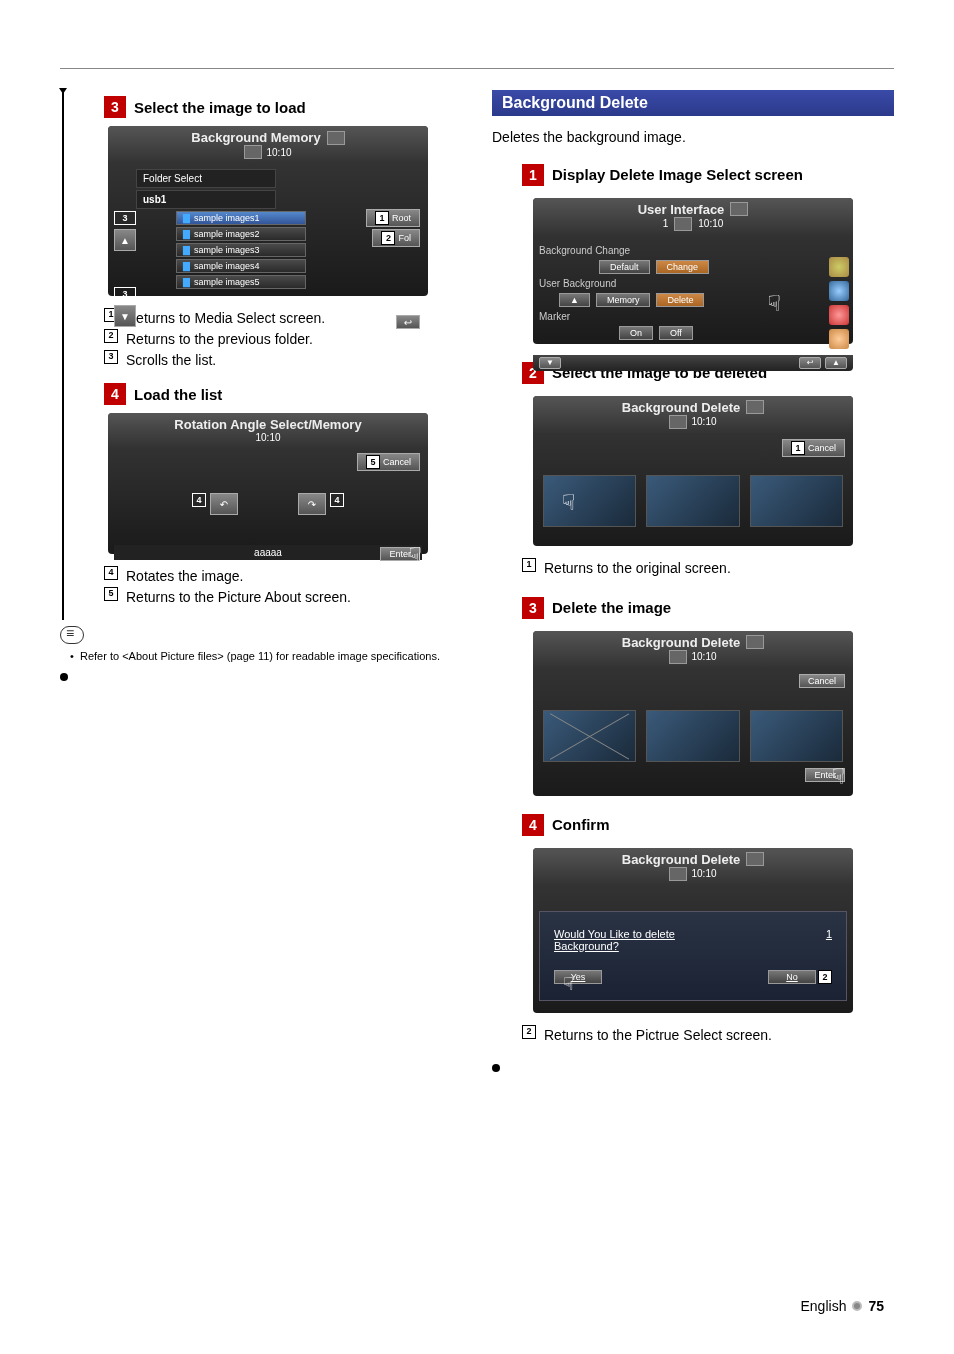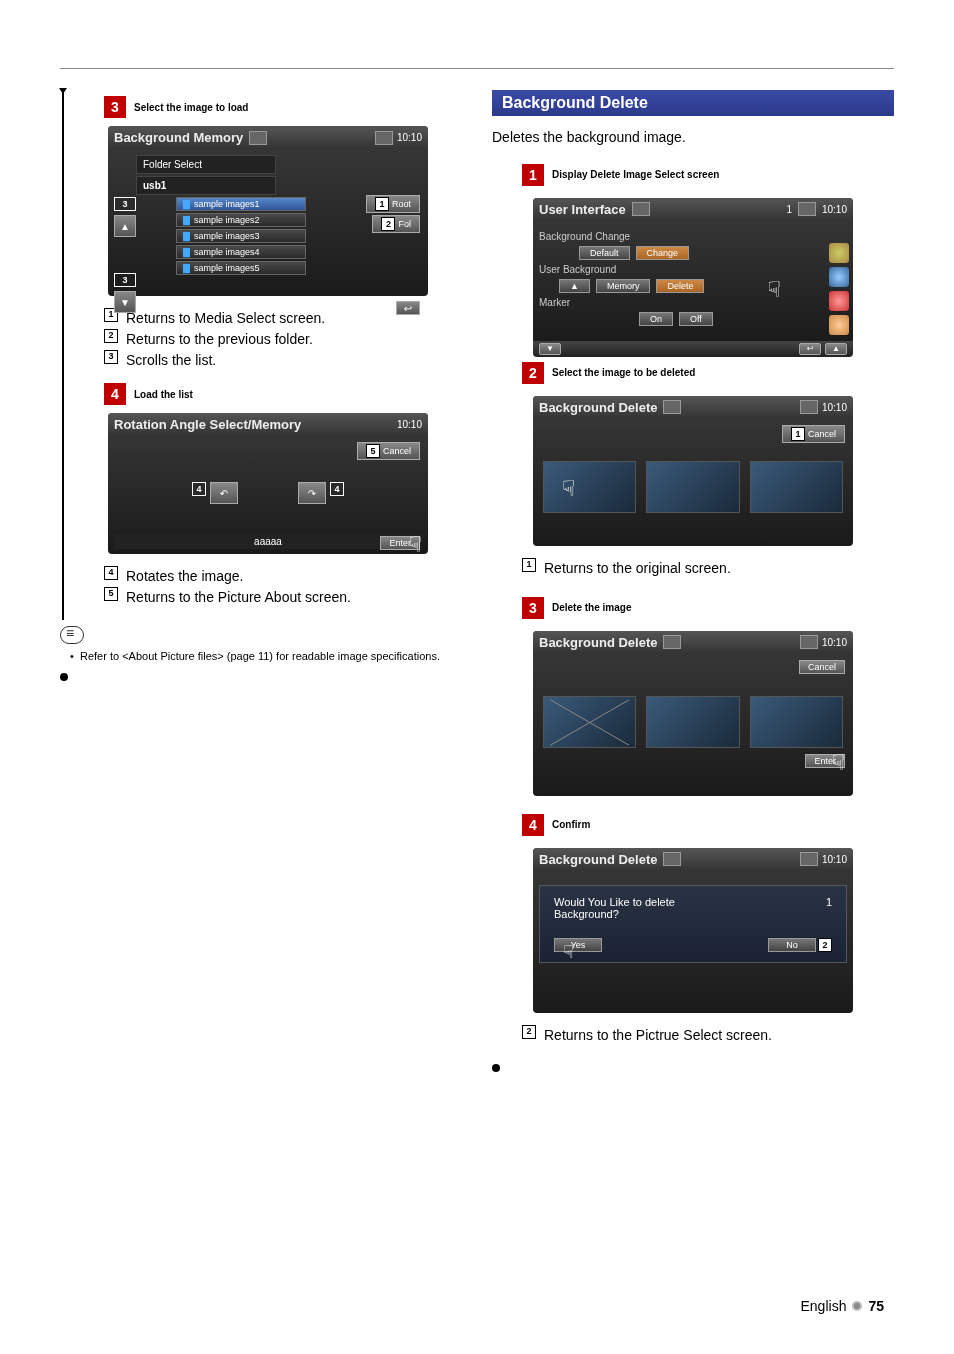--- a/index.html
+++ b/index.html
@@ -42,21 +42,21 @@
     height: 22px;
     background: #c00000;
     color: #fff;
     font-weight: bold;
     text-align: center;
     line-height: 22px;
     font-size: 14px;
   }
   .step-title {
     font-weight: bold;
-    font-size: 10px;
+    font-size: 15px;
   }
   .indent { margin-left: 30px; }
   
   .blue-bar {
     background: #2b3a8a;
     background: linear-gradient(#3a4aa8, #2b3a8a);
     color: #fff;
     font-weight: bold;
     padding: 4px 10px;
     font-size: 16px;
@@ -77,20 +77,21 @@
     font-size: 10px;
     margin: 4px auto 12px auto;
   }
   .screen-hdr {
     display: flex;
     align-items: center;
     justify-content: space-between;
     padding: 4px 6px;
     background: linear-gradient(180deg, #555 0%, #333 100%);
     border-radius: 4px 4px 0 0;
+    flex-direction: column;
   }
   .screen-title {
     font-weight: bold;
     font-size: 13px;
     color: #eee;
     display: flex;
     align-items: center;
     gap: 6px;
   }
   .mini-nav {
@@ -282,24 +283,25 @@
     border: 1px solid #aaa;
     border-radius: 2px;
     display: flex;
     align-items: center;
     justify-content: center;
     font-size: 8px;
   }
   .dialog {
     background: linear-gradient(#2a3344,#1a2233);
     border: 1px solid #556;
-    padding: 10px 14px;
-    margin-top: 8px;
+    padding: 16px 14px;
+    margin-top: 20px;
     font-size: 11px;
     position: relative;
+    text-decoration: underline;
   }
   .footer {
     position: absolute;
     bottom: 40px;
     right: 70px;
     font-size: 14px;
     display: flex;
     align-items: center;
     gap: 6px;
   }
@@ -486,36 +488,36 @@
         <span style="display:flex;gap:6px;align-items:center;">
           <span>1</span>
           <span class="mini-nav"></span>
           <span class="clock">10:10</span>
         </span>
       </div>
       <div class="screen-body" style="padding-right:30px;">
         <div class="ui-row">
             <span class="ui-label">Background Change</span>
           </div>
-        <div class="ui-row" style="margin-left:40px;">
+        <div class="ui-row" style="margin-left:60px;">
           <span class="ui-btn">Default</span>
           <span class="ui-btn hi">Change</span>
         </div>
         <div class="ui-row">
             <span class="ui-label">User Background</span>
           </div>
         <div class="ui-row" style="margin-left:20px;">
           <span class="ui-btn" style="min-width:30px;">▲</span>
           <span class="ui-btn">Memory</span>
           <span class="ui-btn hi">Delete</span>
         </div>
         <div class="ui-row">
             <span class="ui-label">Marker</span>
           </div>
-        <div class="ui-row" style="margin-left:100px;">
+        <div class="ui-row" style="margin-left:80px;">
           <span class="ui-btn" style="min-width:30px;">On</span>
           <span class="ui-btn" style="min-width:30px;">Off</span>
         </div>
         <span class="hand" style="top:56px;right:72px;">☟</span>
         <div class="side-icons">
           <div class="side-ic"></div>
           <div class="side-ic" style="background:radial-gradient(#9cf,#369);"></div>
           <div class="side-ic" style="background:radial-gradient(#f99,#c33);"></div>
           <div class="side-ic" style="background:radial-gradient(#fc9,#c84);"></div>
         </div>

